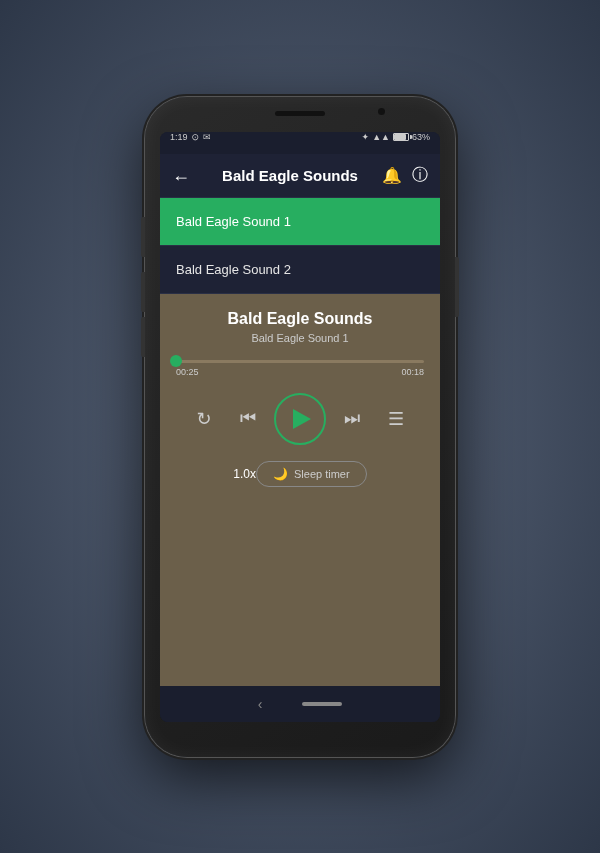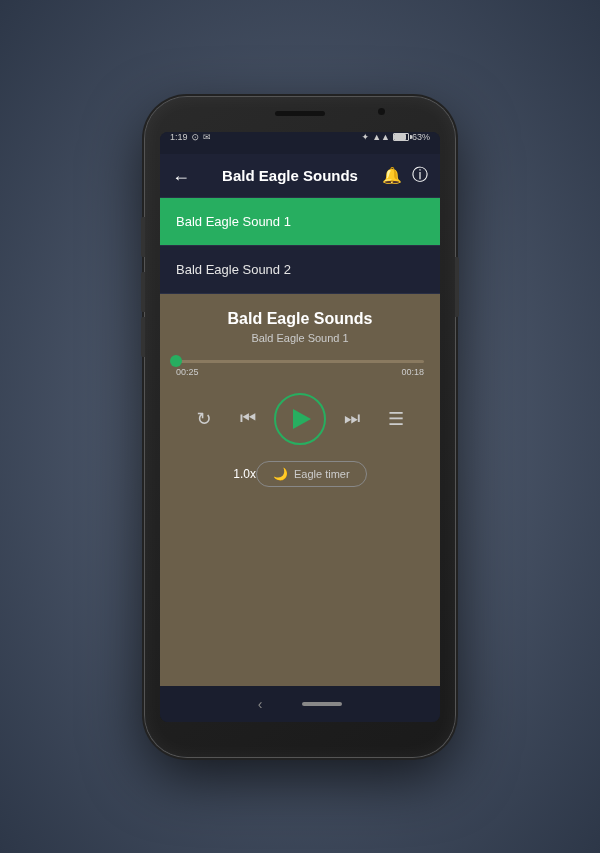--- a/index.html
+++ b/index.html
@@ -446,21 +446,21 @@
         </div>
         <div class="ctrl-btn">
           <span>☰</span>
         </div>
       </div>
 
       <div class="sleep-row">
         <span class="speed-text">1.0x</span>
         <button class="sleep-btn">
           <span class="moon-icon">🌙</span>
-          <span>Eagle timer</span>
+          <span>Sleep timer</span>
         </button>
       </div>
     </div>
 
     <div class="nav-bar">
       <span class="nav-arrow">‹</span>
       <div class="nav-home"></div>
     </div>
 
   </div>

